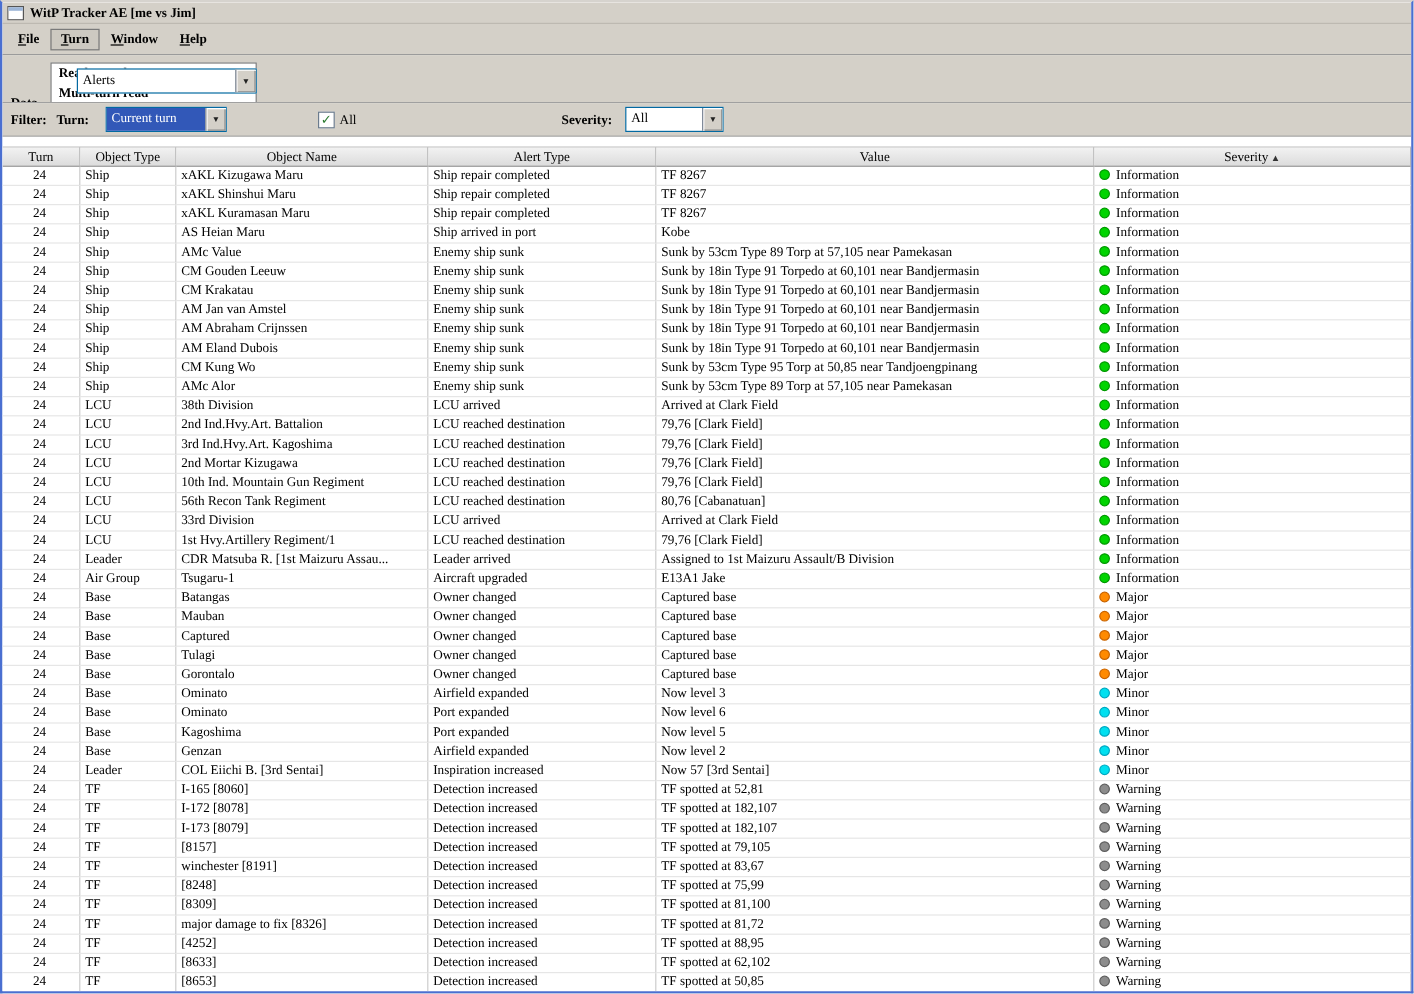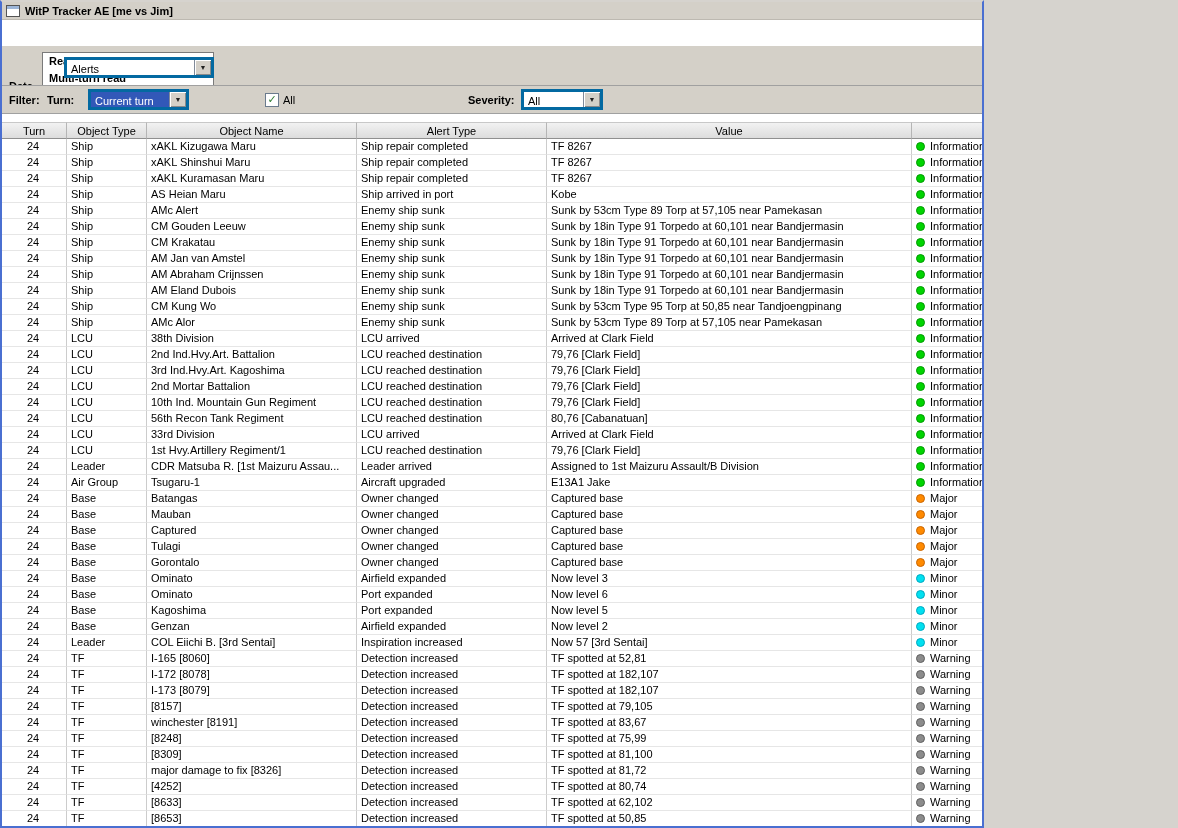--- a/index.html
+++ b/index.html
@@ -1,22 +1,22 @@
 <!DOCTYPE html>
 <html><head>
 <meta charset="utf-8">
 <style>
   * { box-sizing: border-box; margin: 0; padding: 0; }
   html, body { width: 1178px; height: 828px; overflow: hidden; }
   body { font-family: "Liberation Sans", sans-serif; font-size: 11px; color: #000; background: #d6d3ce; }
 
   .window {
-    position: relative; width: 984px; height: 828px;
+    position: relative; width: 1178px; height: 828px;
     border: 2px solid #4a6fd1; border-top: 2px solid #d6d3ce;
-    background: #fff; overflow: hidden;
+    background: #fff; overflow: hidden; font-family: Liberation Serif, serif;
   }
 
   
   .titlebar {
     position: absolute; top: 0; left: 0; right: 0; height: 18px;
     background: #d4d0c8; display: flex; align-items: center; gap: 5px;
     padding-left: 4px; border-bottom: 1px solid #bdb9b1;
   }
   .titlebar .title { font-weight: bold; font-size: 11px; }
 
@@ -39,21 +39,21 @@
 
   .popup {
     position: absolute; left: 40px; top: 6px; width: 172px; height: 40px;
     background: #fff; border: 1px solid #7a7a7a; z-index: 1; overflow: hidden;
   }
   .popup-item { height: 17px; line-height: 17px; padding-left: 6px; font-weight: bold; white-space: nowrap; }
 
   
   .combo {
     position: absolute; height: 21px; background: #fff;
-    border: 3px solid #0369a1; display: flex; align-items: stretch; z-index: 2;
+    border: 1px solid #0369a1; display: flex; align-items: stretch; z-index: 2;
   }
   .combo-text { flex: 1; padding: 3px 4px 0 4px; white-space: nowrap; overflow: hidden; }
   .combo.selected .combo-text { background: #3258b8; color: #fff; }
   .combo-btn {
     width: 17px; background: #d4d0c8; border-left: 1px solid #808a99;
     box-shadow: inset 1px 1px 0 #fff, inset -1px -1px 0 #8a8a8a;
     display: flex; align-items: center; justify-content: center;
     font-size: 7px; color: #222;
   }
 
@@ -99,20 +99,26 @@
   <div class="titlebar">
     <span style="display:inline-flex;">
       <svg width="14" height="12" viewBox="0 0 14 12">
         <rect x="0.5" y="0.5" width="13" height="11" fill="#ffffff" stroke="#555555"></rect>
         <rect x="1" y="1" width="12" height="3" fill="#9db6d8"></rect>
       </svg>
     </span>
     <span class="title">WitP Tracker AE [me vs Jim]</span>
   </div>
 
+  <div class="menubar" id="menubar">
+      <div class="menu-item"><u>F</u>ile</div>
+      <div class="menu-item open"><u>T</u>urn</div>
+      <div class="menu-item"><u>W</u>indow</div>
+      <div class="menu-item"><u>H</u>elp</div>
+    </div>
 
   <div class="databar">
     <span class="lbl">Data</span>
 
     <div class="popup">
       <div class="popup-item">Read turn data</div>
       <div class="popup-item">Multi-turn read</div>
     </div>
 
     <div class="combo" style="left:62px; top:11px; width:150px;">
@@ -190,21 +196,21 @@
             <td class="num">24</td>
             <td>Ship</td>
             <td>AS Heian Maru</td>
             <td>Ship arrived in port</td>
             <td>Kobe</td>
             <td><span class="dot" style="background: rgb(0, 212, 0); border-color: rgb(0, 153, 0);"></span>Information</td>
           </tr>
           <tr>
             <td class="num">24</td>
             <td>Ship</td>
-            <td>AMc Alert</td>
+            <td>AMc Value</td>
             <td>Enemy ship sunk</td>
             <td>Sunk by 53cm Type 89 Torp at 57,105 near Pamekasan</td>
             <td><span class="dot" style="background: rgb(0, 212, 0); border-color: rgb(0, 153, 0);"></span>Information</td>
           </tr>
           <tr>
             <td class="num">24</td>
             <td>Ship</td>
             <td>CM Gouden Leeuw</td>
             <td>Enemy ship sunk</td>
             <td>Sunk by 18in Type 91 Torpedo at 60,101 near Bandjermasin</td>
@@ -278,21 +284,21 @@
             <td class="num">24</td>
             <td>LCU</td>
             <td>3rd Ind.Hvy.Art. Kagoshima</td>
             <td>LCU reached destination</td>
             <td>79,76 [Clark Field]</td>
             <td><span class="dot" style="background: rgb(0, 212, 0); border-color: rgb(0, 153, 0);"></span>Information</td>
           </tr>
           <tr>
             <td class="num">24</td>
             <td>LCU</td>
-            <td>2nd Mortar Battalion</td>
+            <td>2nd Mortar Kizugawa</td>
             <td>LCU reached destination</td>
             <td>79,76 [Clark Field]</td>
             <td><span class="dot" style="background: rgb(0, 212, 0); border-color: rgb(0, 153, 0);"></span>Information</td>
           </tr>
           <tr>
             <td class="num">24</td>
             <td>LCU</td>
             <td>10th Ind. Mountain Gun Regiment</td>
             <td>LCU reached destination</td>
             <td>79,76 [Clark Field]</td>
@@ -480,21 +486,21 @@
             <td>major damage to fix [8326]</td>
             <td>Detection increased</td>
             <td>TF spotted at 81,72</td>
             <td><span class="dot" style="background: rgb(140, 140, 140); border-color: rgb(95, 95, 95);"></span>Warning</td>
           </tr>
           <tr>
             <td class="num">24</td>
             <td>TF</td>
             <td>[4252]</td>
             <td>Detection increased</td>
-            <td>TF spotted at 80,74</td>
+            <td>TF spotted at 88,95</td>
             <td><span class="dot" style="background: rgb(140, 140, 140); border-color: rgb(95, 95, 95);"></span>Warning</td>
           </tr>
           <tr>
             <td class="num">24</td>
             <td>TF</td>
             <td>[8633]</td>
             <td>Detection increased</td>
             <td>TF spotted at 62,102</td>
             <td><span class="dot" style="background: rgb(140, 140, 140); border-color: rgb(95, 95, 95);"></span>Warning</td>
           </tr>

